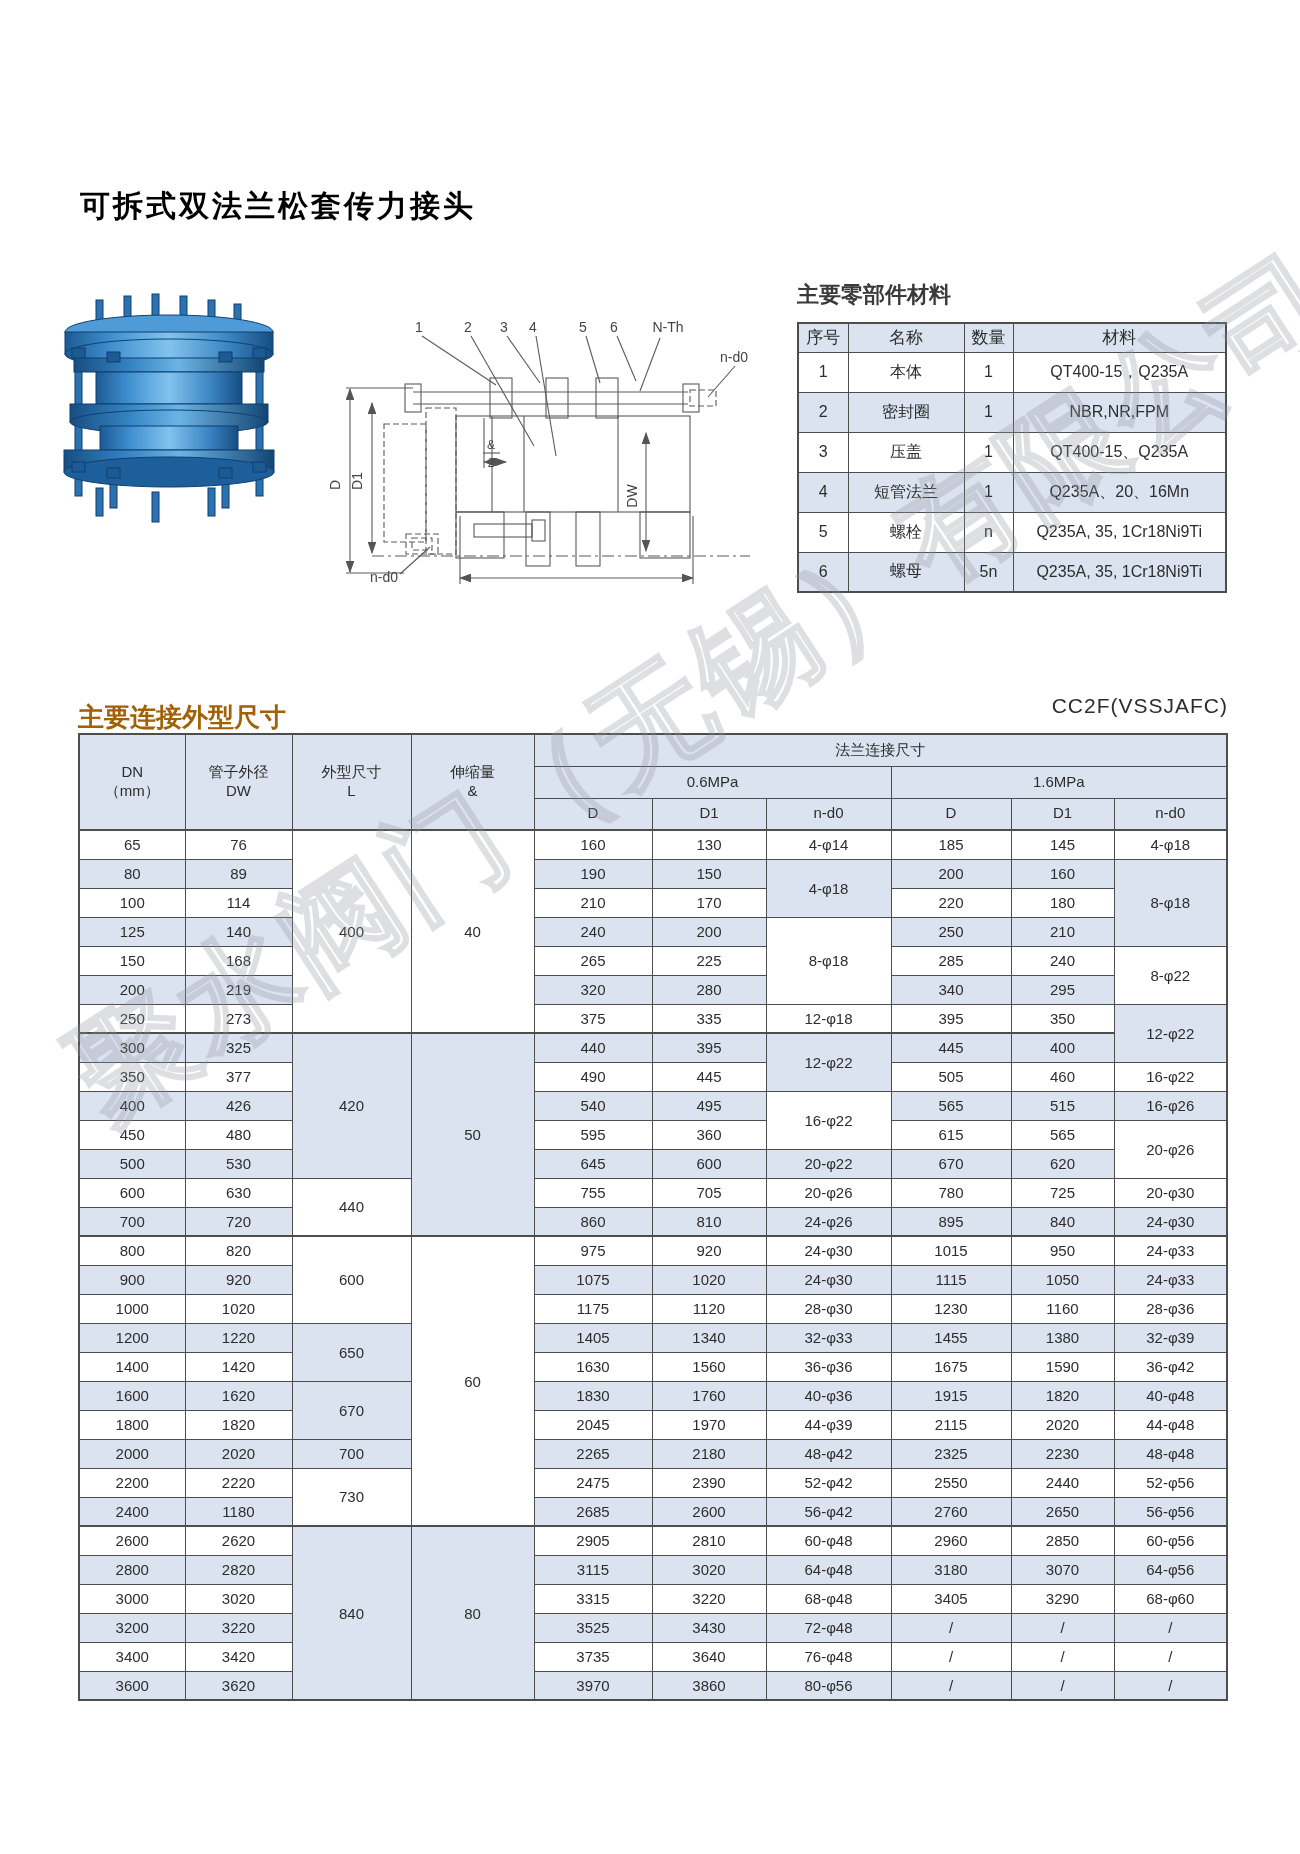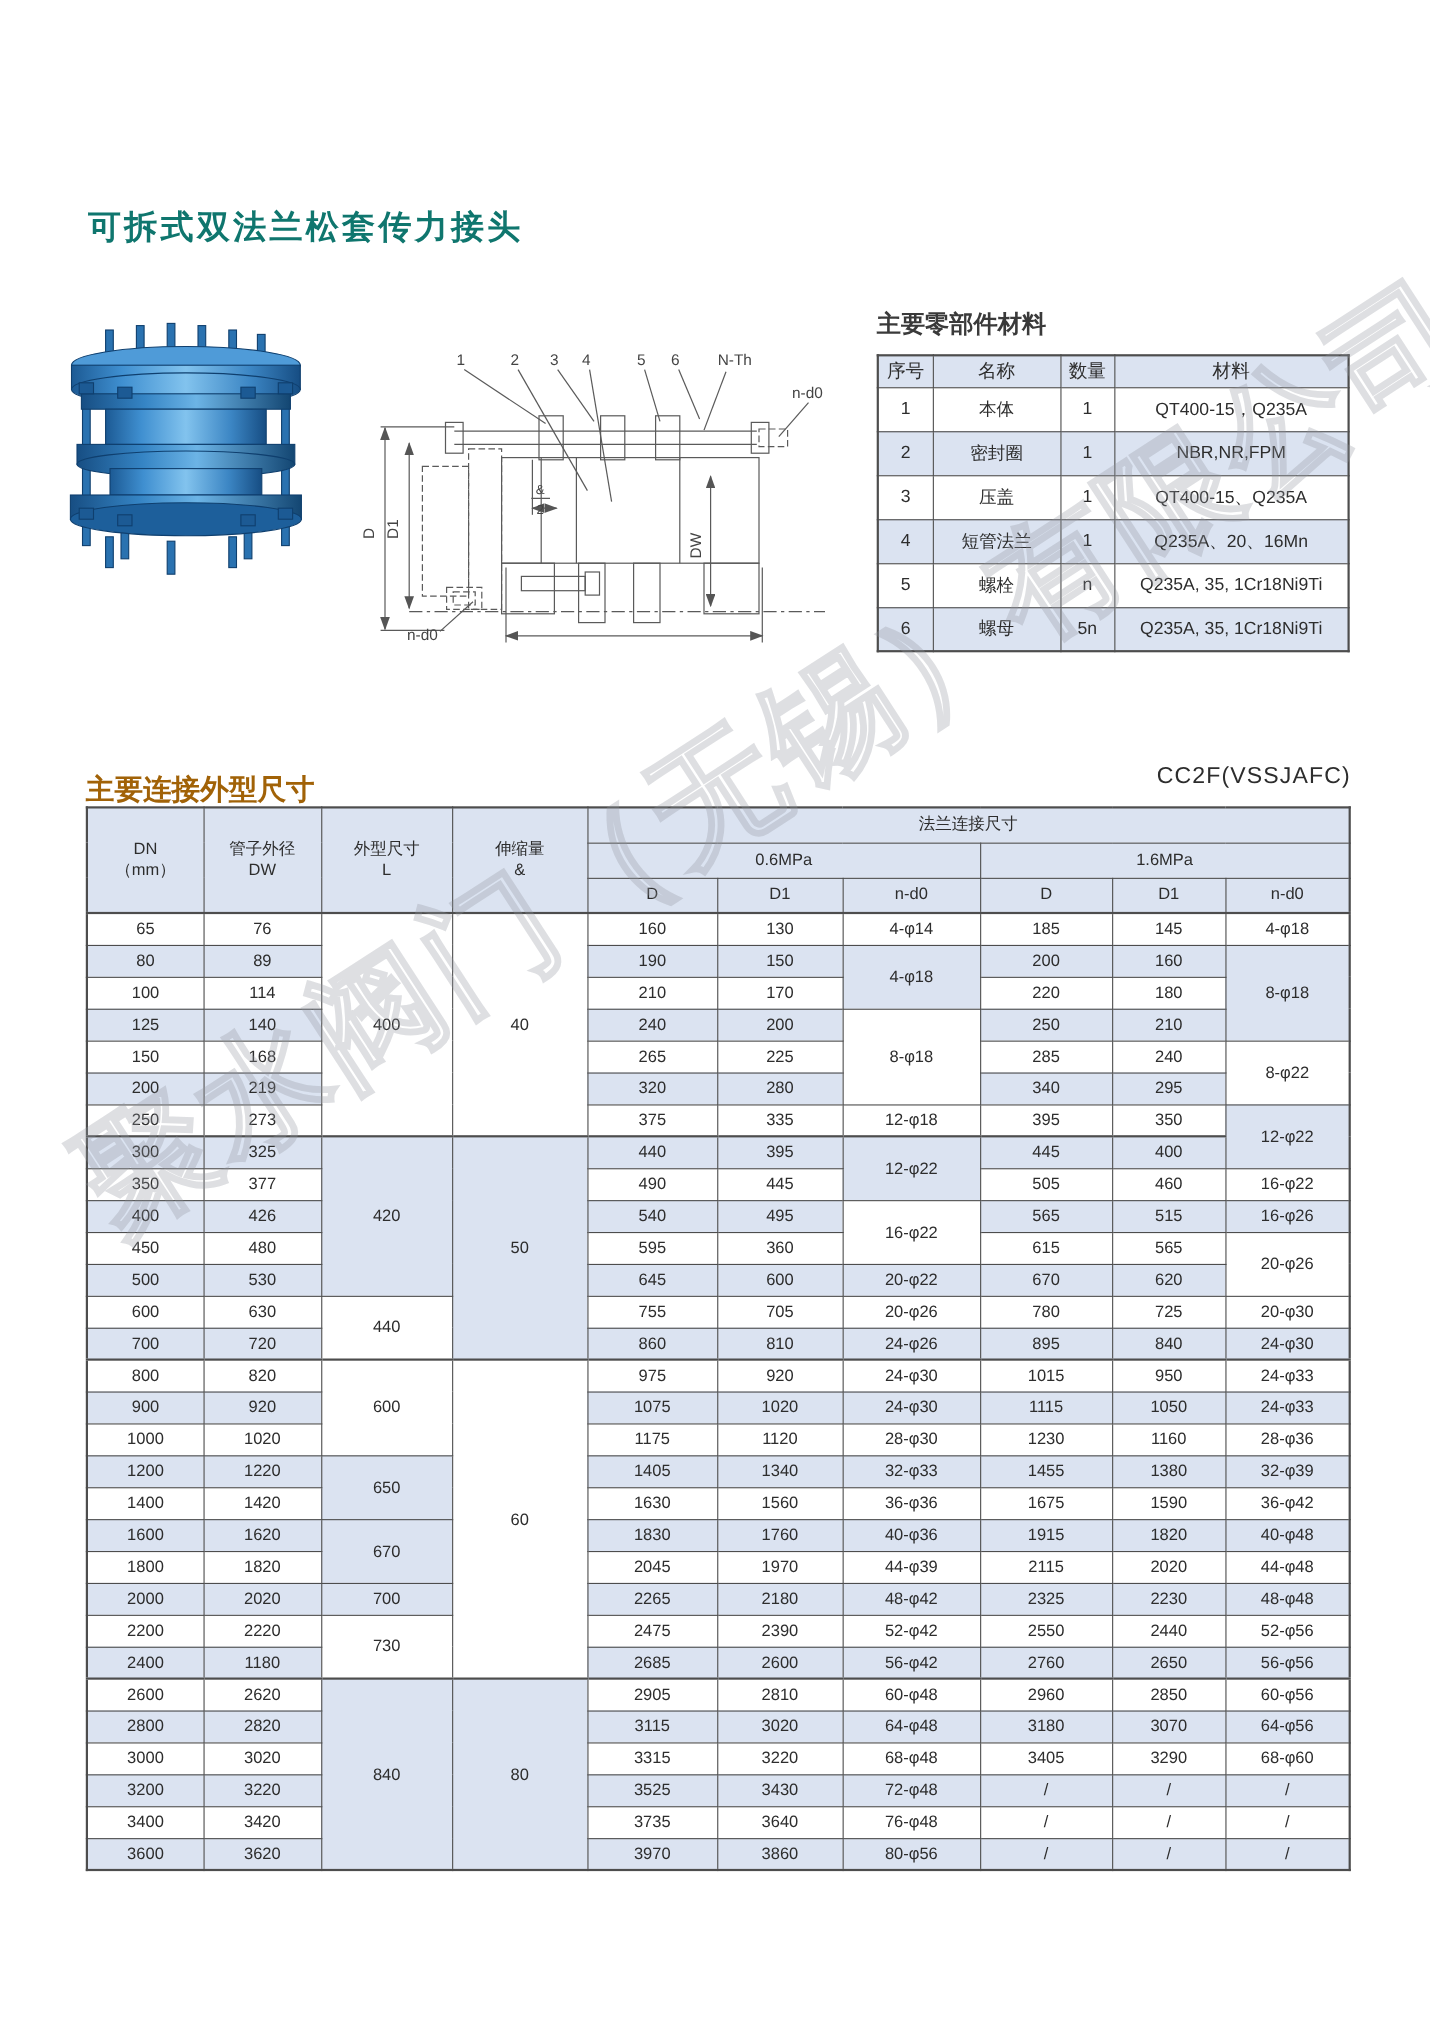--- a/index.html
+++ b/index.html
@@ -9,21 +9,21 @@
   }
   *{box-sizing:border-box;}
   html,body{margin:0;padding:0;background:#9a9a9a;}
   .page{
     position:relative;width:1300px;height:1854px;margin:0 auto;
     background:#ffffff;overflow:hidden;
     font-family:"Liberation Sans","DejaVu Sans",sans-serif;color:var(--text);
   }
   .page-title{
     position:absolute;left:80px;top:186px;font-size:30px;font-weight:bold;
-    letter-spacing:3px;color:#0f766e;
+    letter-spacing:3px;color:#000000;
   }
   .photo{position:absolute;left:44px;top:292px;}
   .drawing{position:absolute;left:288px;top:256px;}
   .mat-heading{position:absolute;left:797px;top:280px;font-size:22px;font-weight:bold;color:#3a3a3a;}
   .mat-table{
     position:absolute;left:797px;top:322px;width:428px;border-collapse:collapse;
     table-layout:fixed;font-size:16px;border:2px solid var(--border);
   }
   .mat-table th,.mat-table td{
     border:1px solid var(--border);text-align:center;vertical-align:middle;padding:0;

